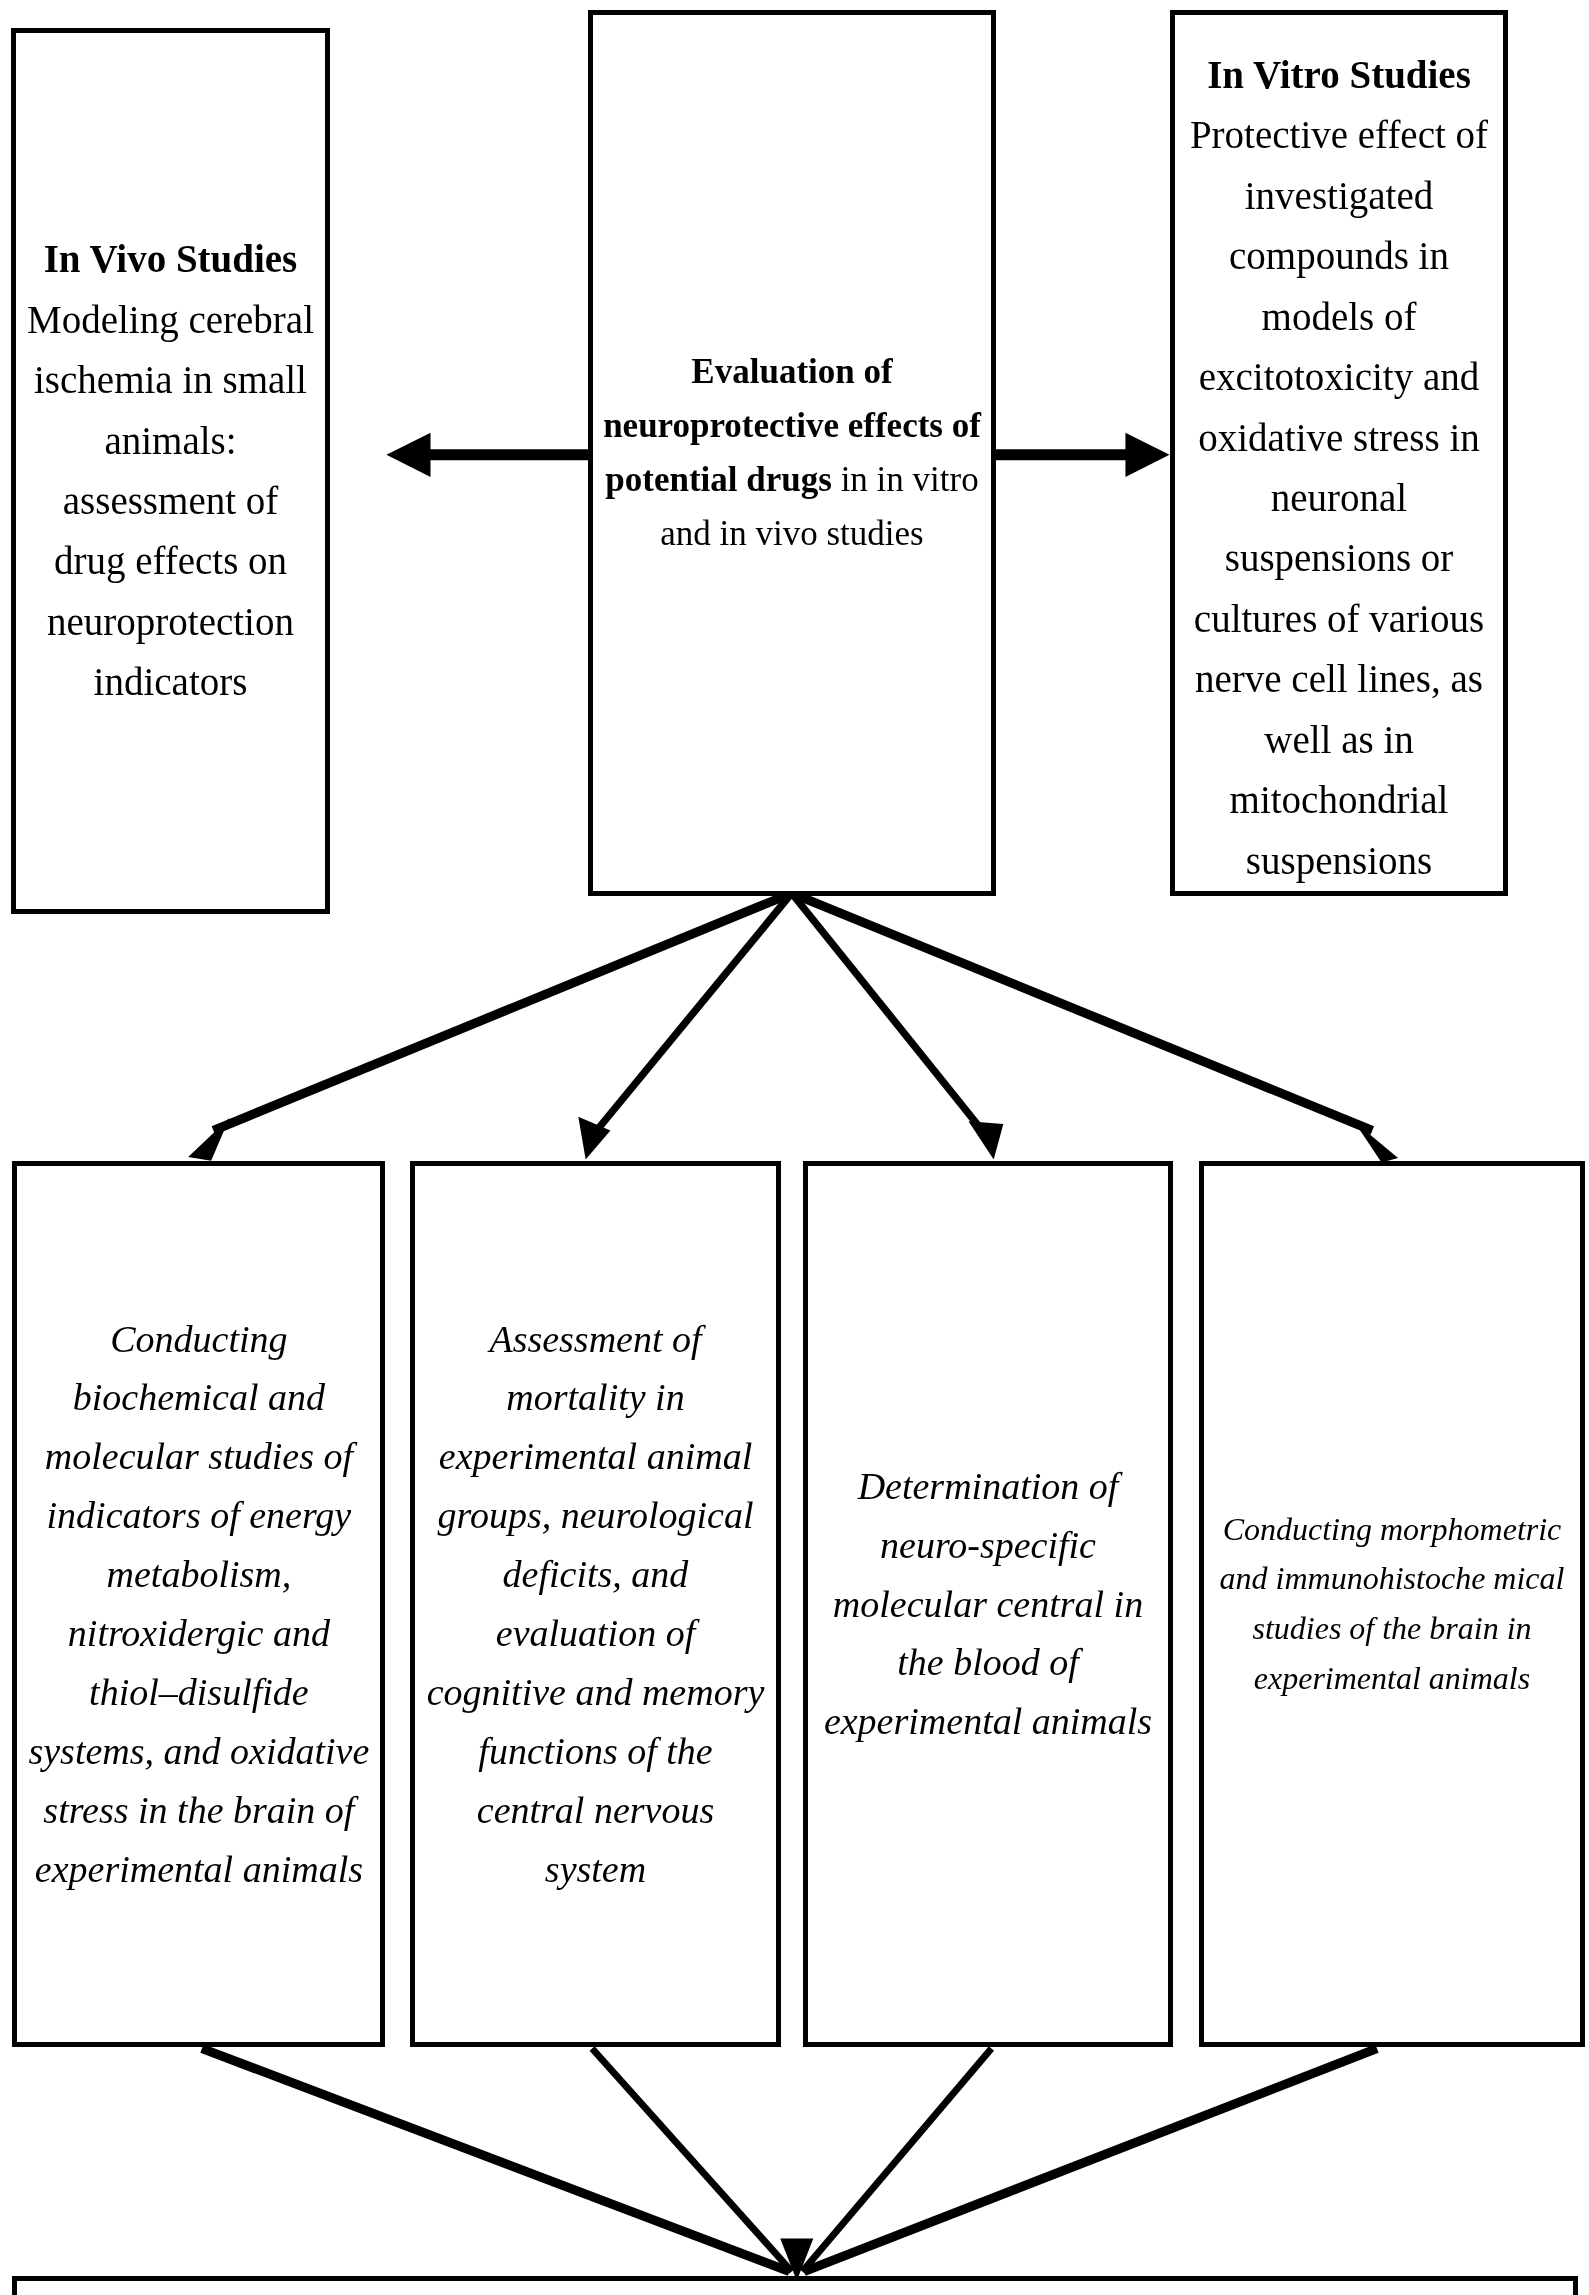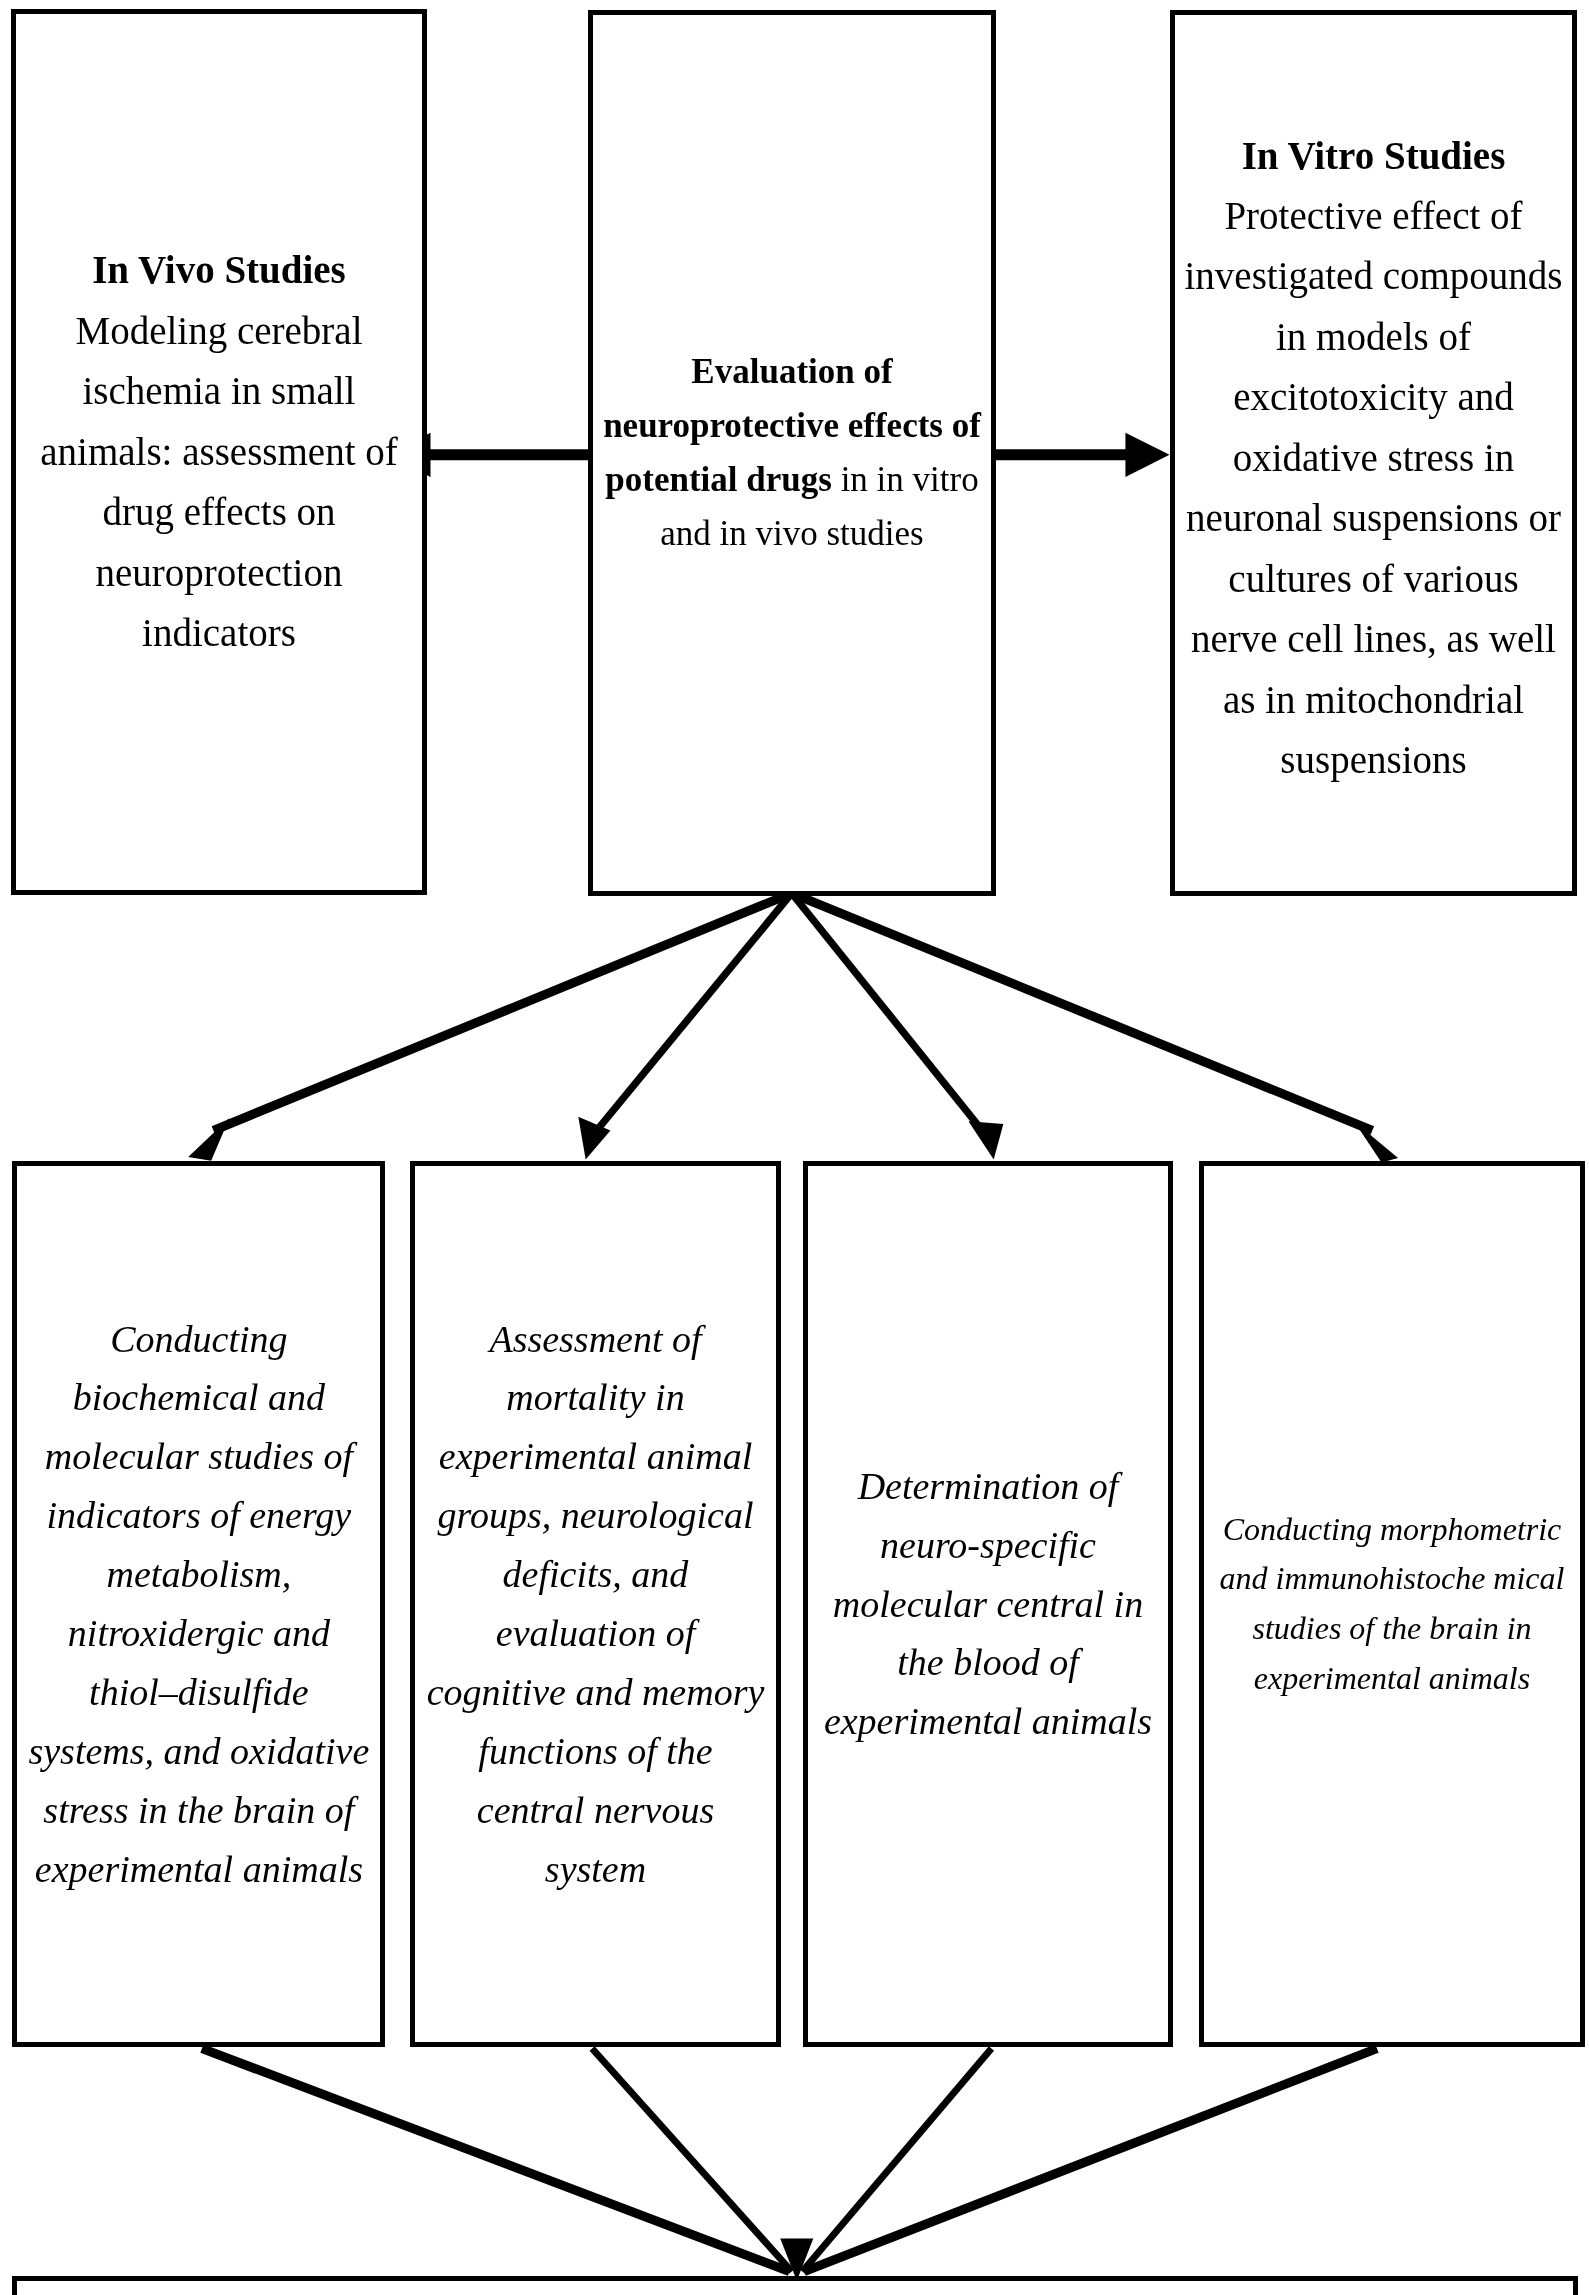--- a/index.html
+++ b/index.html
@@ -42,32 +42,32 @@
     padding: 0 8.3px;
     color: #000000;
     line-height: 1.55;
   }
   .ttl {
     font-weight: bold;
   }
 
   
   #node-in-vivo {
-    left: 11px; top: 9px; width: 416px; height: 886px;
+    left: 11px; top: 28px; width: 319px; height: 886px;
   }
   #node-in-vivo p { font-size: 39px; }
 
   #node-central {
     left: 588px; top: 10px; width: 408px; height: 886px;
   }
   #node-central p { font-size: 35px; }
 
   #node-in-vitro {
-    left: 1170px; top: 10px; width: 407px; height: 886px;
-    justify-content: center;
+    left: 1170px; top: 10px; width: 338px; height: 886px;
+    justify-content: flex-end;
     padding-top: 10px;
   }
   #node-in-vitro p { font-size: 39px; }
 
   
   .row2 { top: 1161px; height: 886px; font-style: italic; }
   #node-biochem { left: 12.4px; width: 373px; }
   #node-biochem p { font-size: 38px; }
 
   #node-mortality { left: 410px; width: 371px; }

